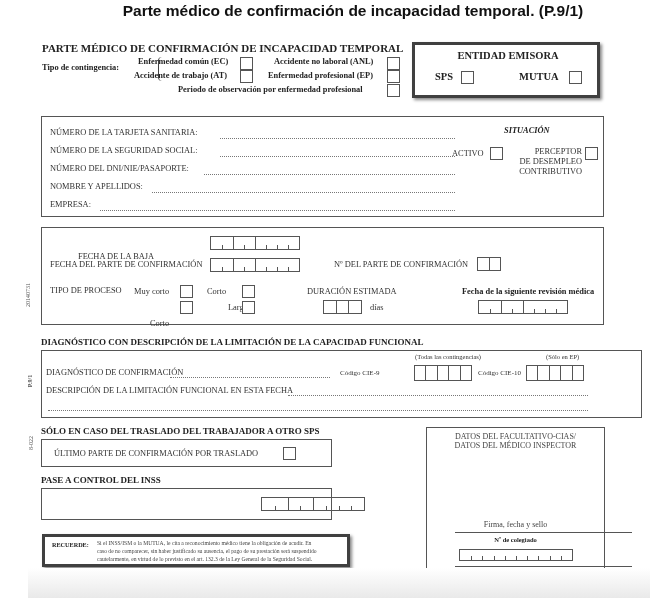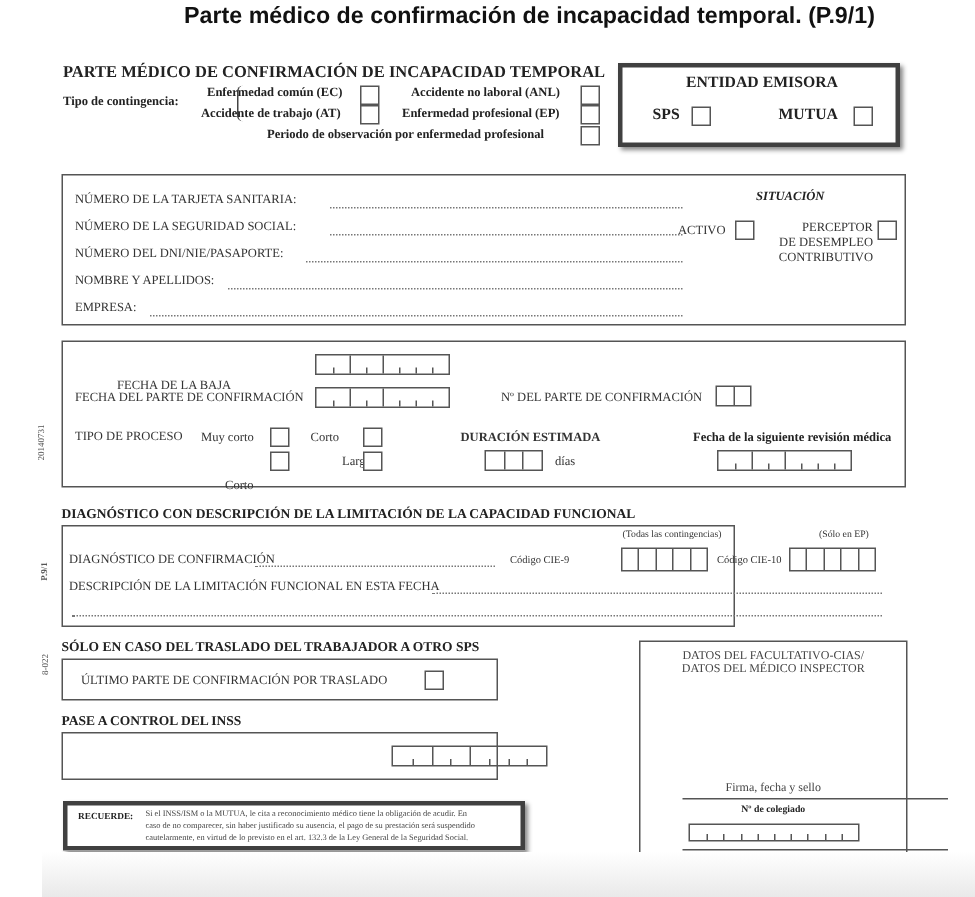--- a/index.html
+++ b/index.html
@@ -114,21 +114,21 @@
   <div class="lbl" style="left:8px;top:58px;">TIPO DE PROCESO</div>
   <div class="lbl" style="left:92px;top:59px;">Muy corto</div>
   <div class="cb big" style="left:138px;top:57px;"></div>
   <div class="lbl" style="left:108px;top:91px;">Corto</div>
   <div class="cb big" style="left:138px;top:73px;"></div>
   <div class="lbl" style="left:165px;top:59px;">Corto</div>
   <div class="cb big" style="left:200px;top:57px;"></div>
   <div class="lbl" style="left:165px;top:75px;margin-left:21px;">Largo</div>
   <div class="cb big" style="left:200px;top:73px;"></div>
 
-  <div class="lbl" style="left:265px;top:59px;font-weight:bold;">DURACIÓN ESTIMADA</div>
+  <div class="lbl" style="left:265px;top:59px;">DURACIÓN ESTIMADA</div>
   <div class="cells" style="left:281px;top:72px;width:39px;height:14px;">
       <span></span>
       <span></span>
       <span></span>
     </div>
   <div class="lbl" style="left:328px;top:75px;">días</div>
 
   <div class="lbl b" style="left:420px;top:59px;">Fecha de la siguiente revisión médica</div>
   <div class="datebox" style="left:436px;top:72px;width:90px;">
       <span></span>
@@ -136,21 +136,21 @@
       <span class="sep"></span>
       <span></span>
       <span class="sep"></span>
       <span></span>
       <span></span>
       <span></span>
     </div>
 </div>
 
 <div class="lbl hdr" style="left:41px;top:337px;font-size:9px;">DIAGNÓSTICO CON DESCRIPCIÓN DE LA LIMITACIÓN DE LA CAPACIDAD FUNCIONAL</div>
-<div class="box" style="left:41px;top:350px;width:449px;height:68px;">
+<div class="box" style="left:41px;top:350px;width:601px;height:68px;">
   <div class="lbl" style="left:4px;top:17px;">DIAGNÓSTICO DE CONFIRMACIÓN</div>
   <div class="dots" style="left:128px;width:160px;top:26px;"></div>
   <div class="lbl" style="left:373px;top:2px;font-size:6.5px;">(Todas las contingencias)</div>
   <div class="lbl" style="left:298px;top:18px;font-size:7px;">Código CIE-9</div>
   <div class="cells" style="left:372px;top:14px;width:58px;">
       <span></span>
       <span></span>
       <span></span>
       <span></span>
       <span></span>

